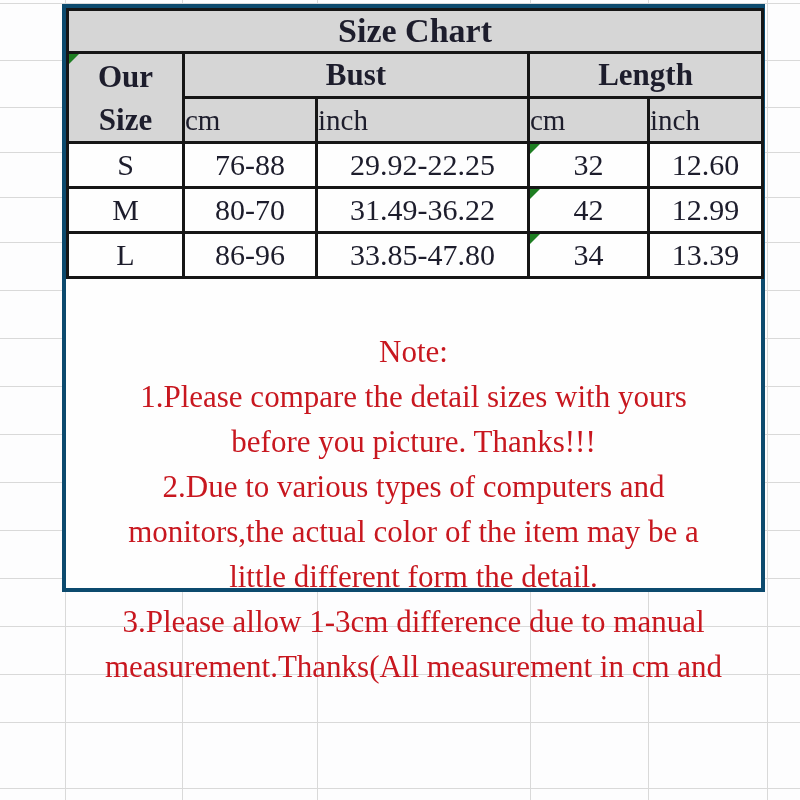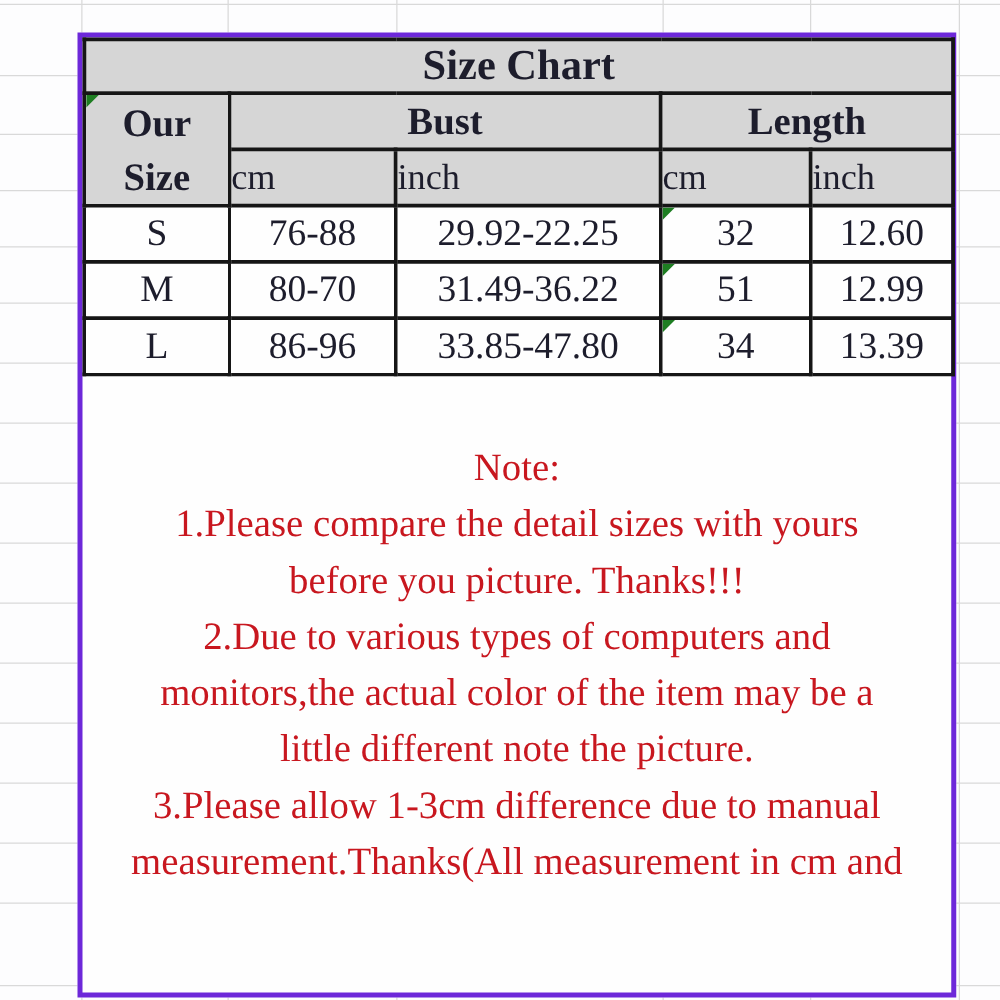--- a/index.html
+++ b/index.html
@@ -6,22 +6,22 @@
   body{
     width:800px;height:800px;position:relative;overflow:hidden;
     background:#fdfdfe;
     font-family:"Liberation Serif","DejaVu Serif",serif;
   }
   
   .gridline-v{position:absolute;top:0;width:1px;height:800px;background:#d9d9d9;z-index:0;}
   .gridline-h{position:absolute;left:0;height:1px;width:800px;background:#d9d9d9;z-index:0;}
 
   .chart-box{
-    position:absolute;left:62px;top:26px;width:703px;height:772px;
-    box-sizing:border-box;border:4px solid #6d28d9;background:#fefefe;z-index:2;
+    position:absolute;left:62px;top:4px;width:703px;height:588px;
+    box-sizing:border-box;border:4px solid #0c4a6e;background:#fefefe;z-index:2;
   }
   table.size-table{border-collapse:collapse;table-layout:fixed;width:695px;}
   table.size-table td{
     border:3px solid #161616;padding:0;color:#1d1d2c;
     vertical-align:middle;overflow:hidden;white-space:nowrap;
   }
   .title-cell{height:40px;background:#d6d6d6;text-align:center;font-weight:bold;font-size:34px;}
   .corner-cell{background:#d6d6d6;font-weight:bold;font-size:31px;text-align:center;line-height:43px;position:relative;}
   .group-cell{background:#d6d6d6;font-weight:bold;font-size:31px;text-align:center;height:42px;}
   .unit-cell{background:#d6d6d6;font-size:29px;text-align:left;padding-left:6px;height:42px;}
@@ -99,21 +99,21 @@
           <span>32</span>
         </td>
         <td>12.60</td>
       </tr>
       <tr class="data-row">
         <td>M</td>
         <td>80-70</td>
         <td>31.49-36.22</td>
         <td>
           <span class="err-tri"></span>
-          <span>51</span>
+          <span>42</span>
         </td>
         <td>12.99</td>
       </tr>
       <tr class="data-row">
         <td>L</td>
         <td>86-96</td>
         <td>33.85-47.80</td>
         <td>
           <span class="err-tri"></span>
           <span>34</span>
@@ -122,17 +122,17 @@
       </tr>
     </tbody>
   </table>
 
   <div class="note">
     <div class="note-line">Note:</div>
     <div class="note-line">1.Please compare the detail sizes with yours</div>
     <div class="note-line">before you picture. Thanks!!!</div>
     <div class="note-line">2.Due to various types of computers and</div>
     <div class="note-line">monitors,the actual color of the item may be a</div>
-    <div class="note-line">little different note the picture.</div>
+    <div class="note-line">little different form the detail.</div>
     <div class="note-line">3.Please allow 1-3cm difference due to manual</div>
     <div class="note-line">measurement.Thanks(All measurement in cm and</div>
   </div>
 </div>
 
 </body></html>

